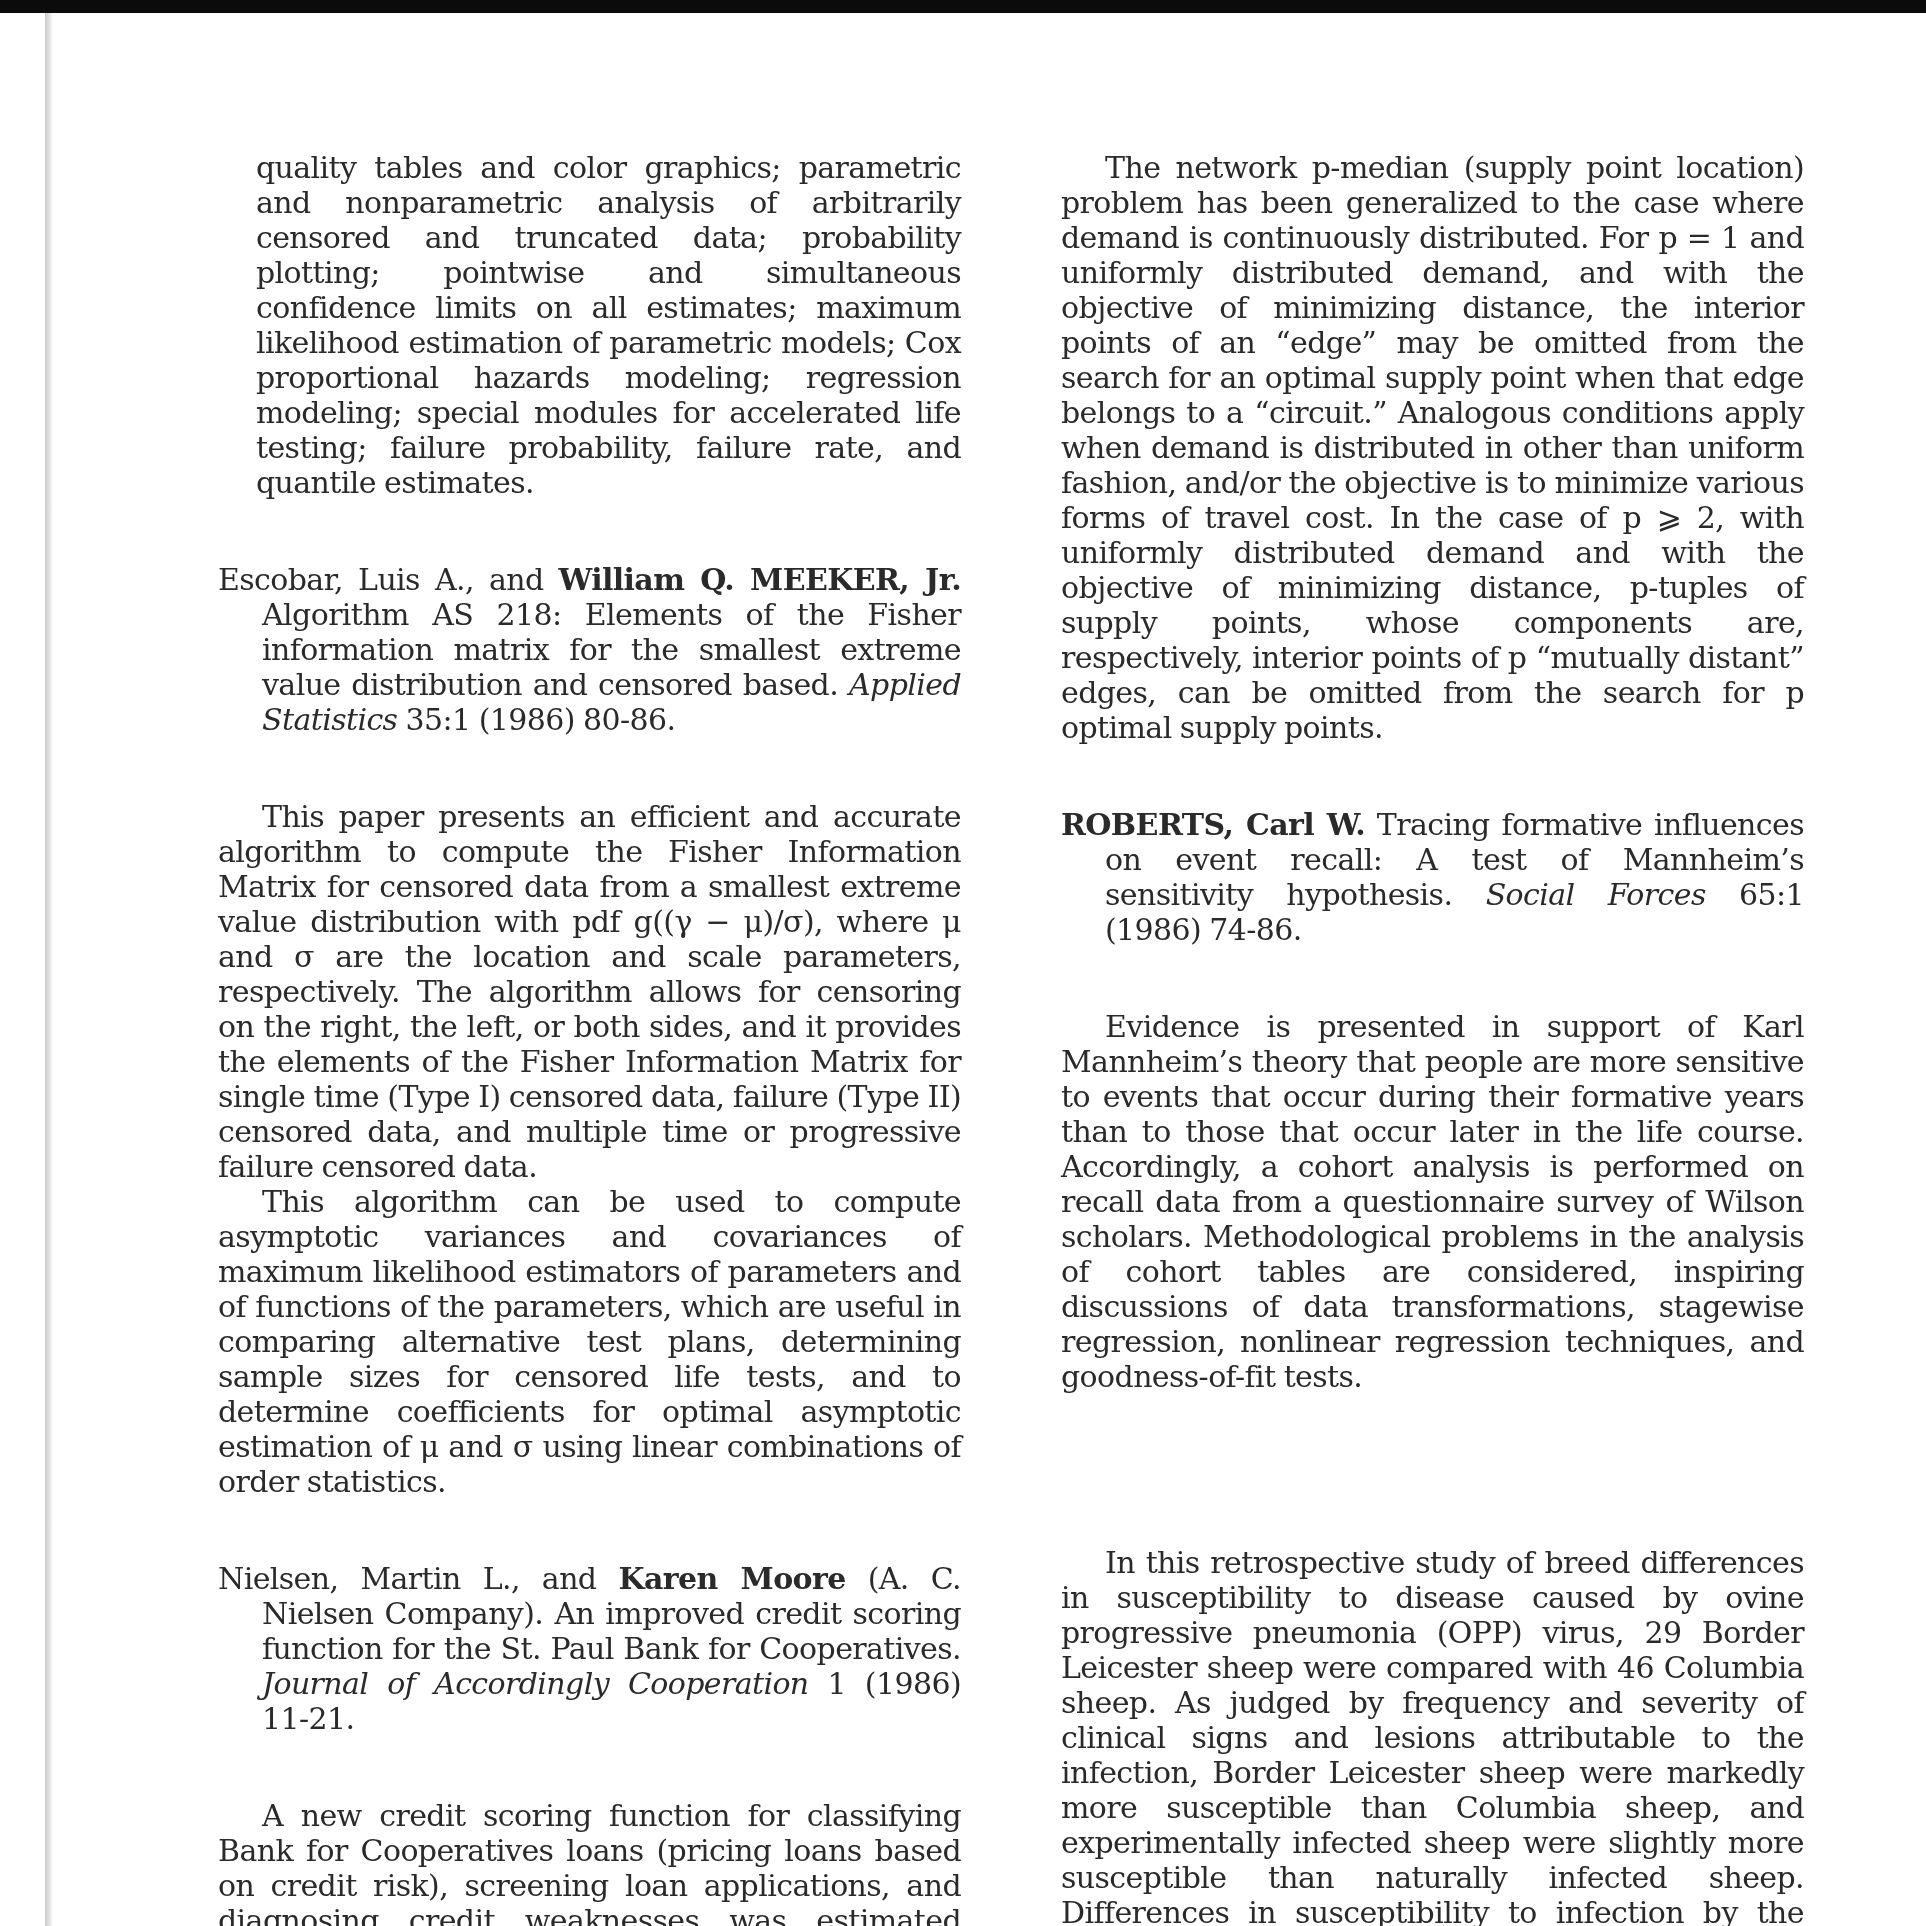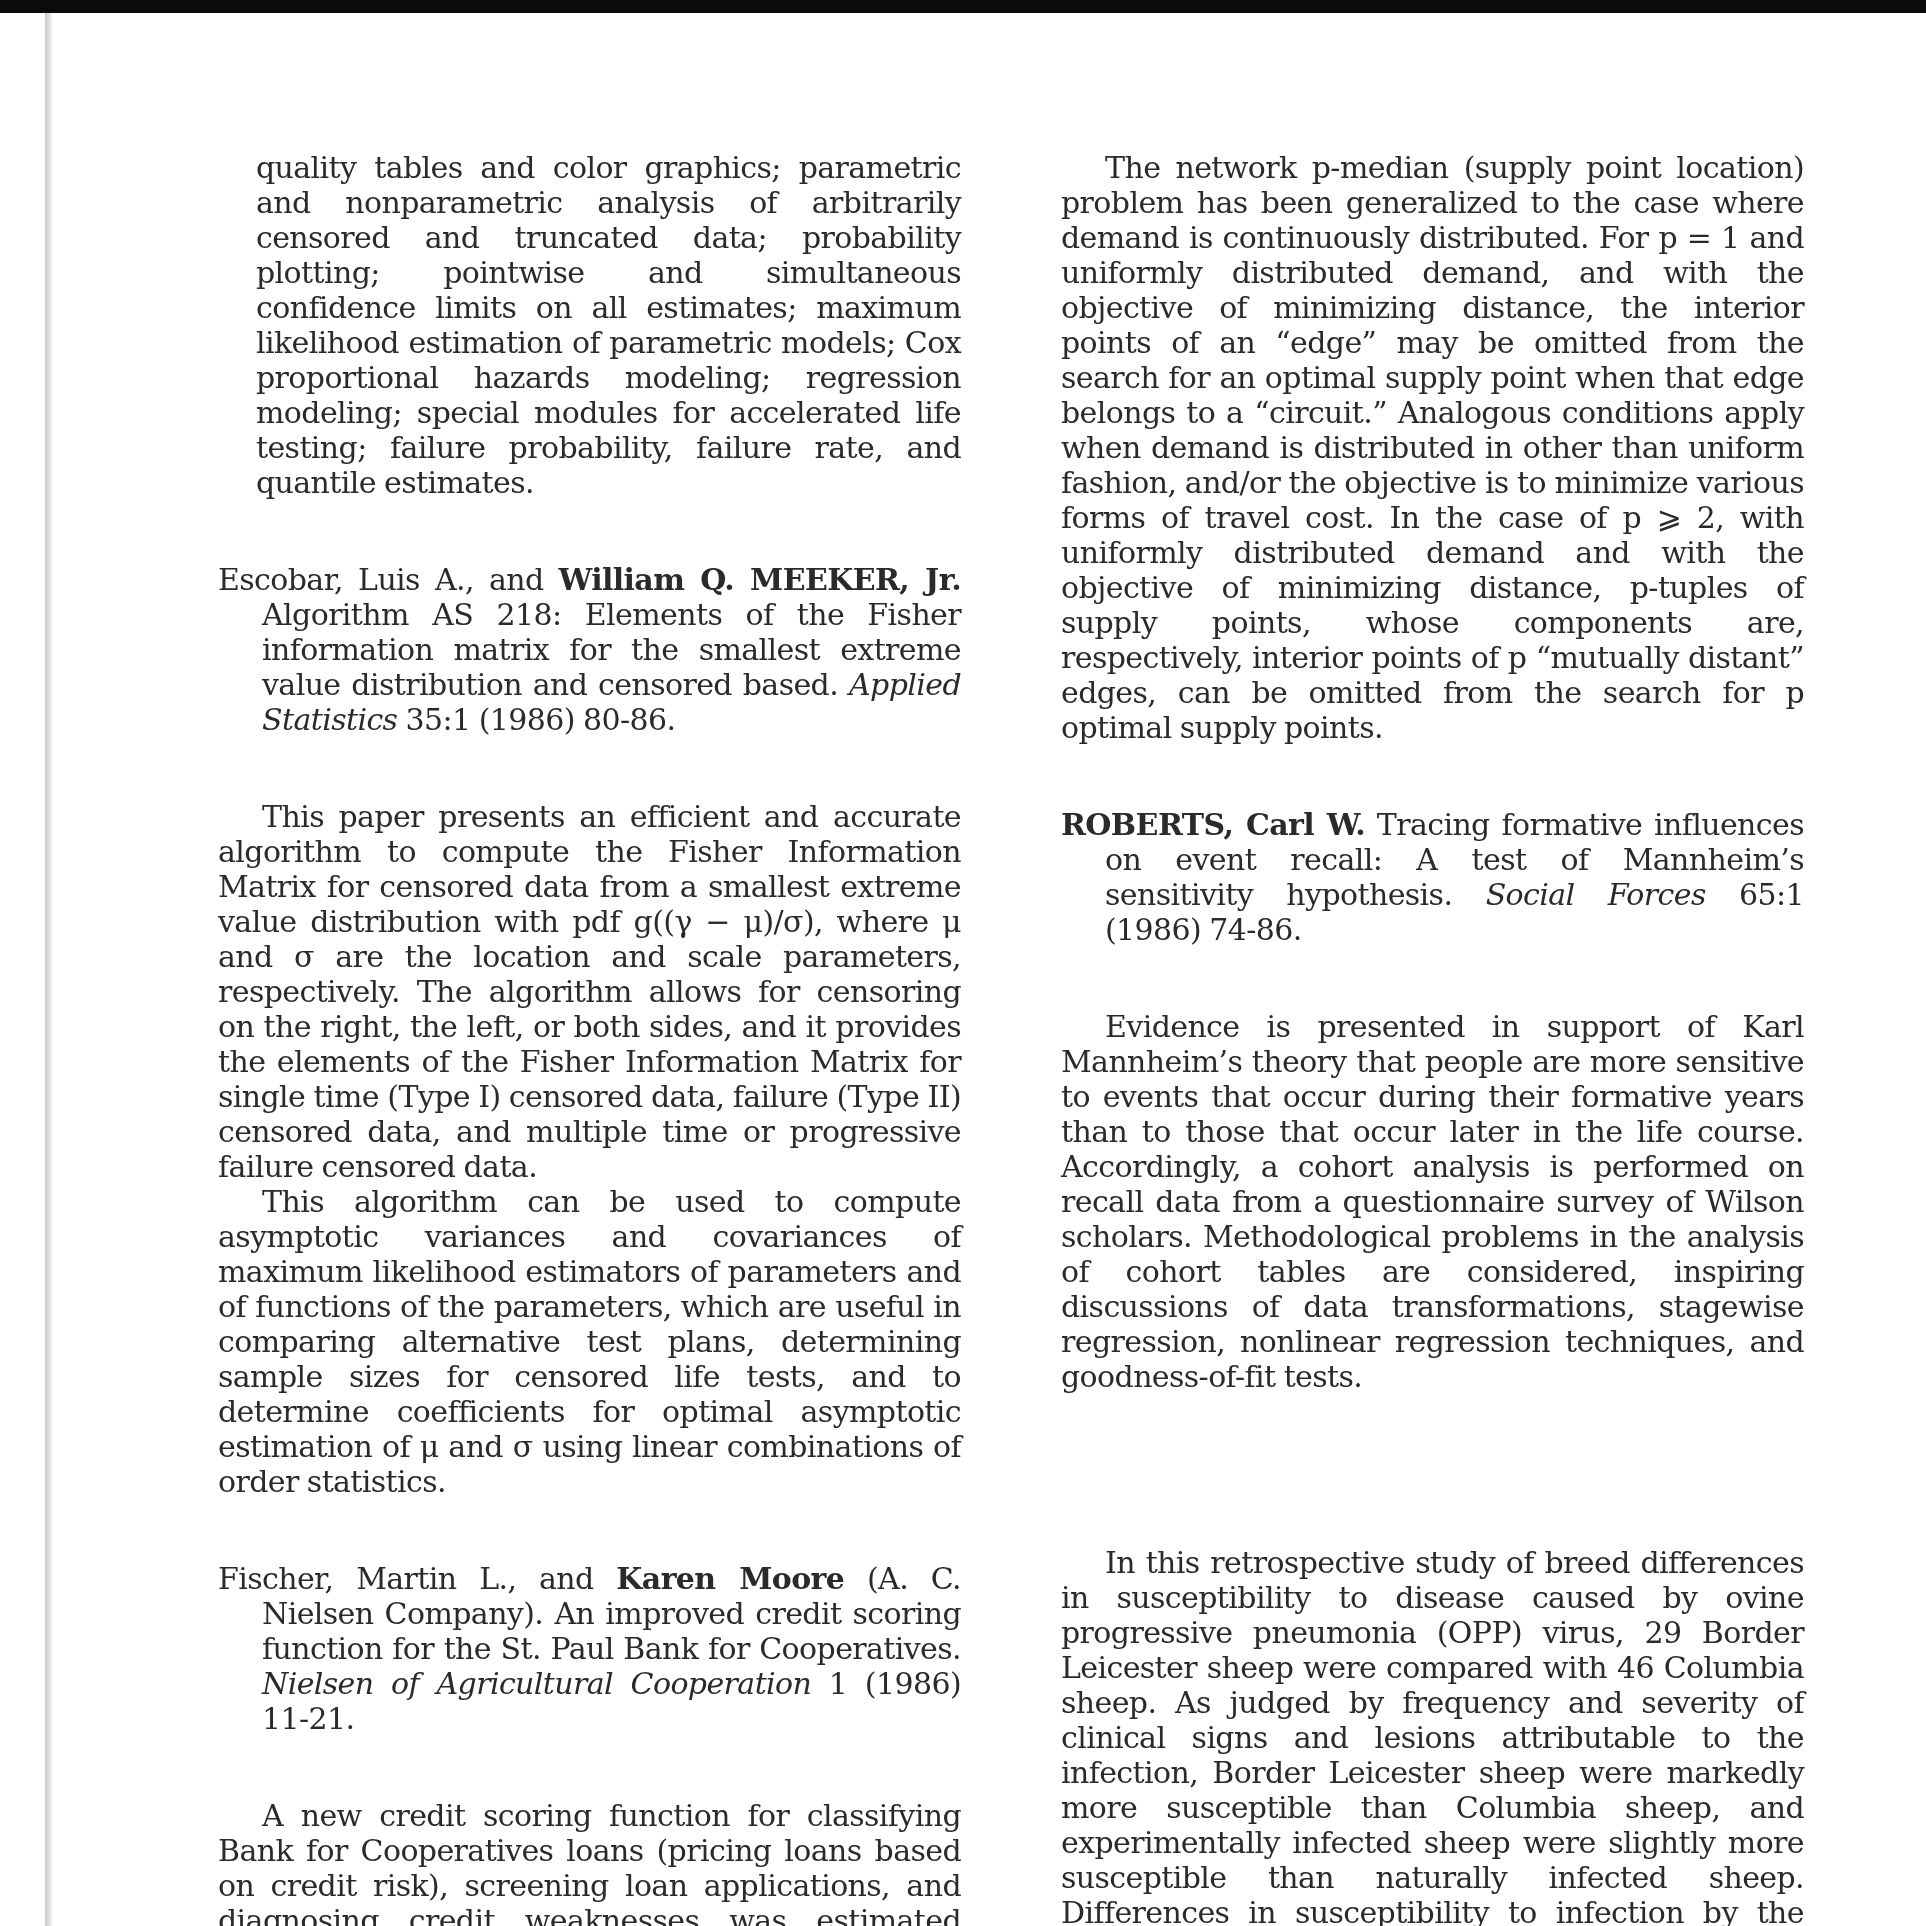--- a/index.html
+++ b/index.html
@@ -43,21 +43,21 @@
     <div class="gap-l"></div>
     <div class="entry">
       <span>Escobar, Luis A., and </span><b>William Q. MEEKER, Jr.</b><span> Algorithm AS 218: Elements of the Fisher information matrix for the smallest extreme value distribution and censored based. </span><i>Applied Statistics</i><span> 35:1 (1986) 80-86.</span>
     </div>
     <div class="gap-l"></div>
     <p class="para">This paper presents an efficient and accurate algorithm to compute the Fisher Information Matrix for censored data from a smallest extreme value distribution with pdf g((γ − μ)/σ), where μ and σ are the location and scale parameters, respectively. The algorithm allows for censoring on the right, the left, or both sides, and it provides the elements of the Fisher Information Matrix for single time (Type I) censored data, failure (Type II) censored data, and multiple time or progressive failure censored data.</p>
     <p class="para">This algorithm can be used to compute asymptotic variances and covariances of maximum likelihood estimators of parameters and of functions of the parameters, which are useful in comparing alternative test plans, determining sample sizes for censored life tests, and to determine coefficients for optimal asymptotic estimation of μ and σ using linear combinations of order statistics.</p>
 
     <div class="gap-l"></div>
     <div class="entry">
-      <span>Fischer, Martin L., and </span><b>Karen Moore</b><span> (A. C. Nielsen Company). An improved credit scoring function for the St. Paul Bank for Cooperatives. </span><i>Nielsen of Agricultural Cooperation</i><span> 1 (1986) 11-21.</span>
+      <span>Nielsen, Martin L., and </span><b>Karen Moore</b><span> (A. C. Nielsen Company). An improved credit scoring function for the St. Paul Bank for Cooperatives. </span><i>Journal of Accordingly Cooperation</i><span> 1 (1986) 11-21.</span>
     </div>
     <div class="gap-l"></div>
     <p class="para">A new credit scoring function for classifying Bank for Cooperatives loans (pricing loans based on credit risk), screening loan applications, and diagnosing credit weaknesses was estimated using stepwise logistic regression analysis. Both dichotomous and polychotomous versions were estimated and found to be more accurate than the old function used prior to 1986.</p>
 
   </div>
 
   <div class="column col-right">
     <p class="para">The network p-median (supply point location) problem has been generalized to the case where demand is continuously distributed. For p = 1 and uniformly distributed demand, and with the objective of minimizing distance, the interior points of an “edge” may be omitted from the search for an optimal supply point when that edge belongs to a “circuit.” Analogous conditions apply when demand is distributed in other than uniform fashion, and/or the objective is to minimize various forms of travel cost. In the case of p ⩾ 2, with uniformly distributed demand and with the objective of minimizing distance, p-tuples of supply points, whose components are, respectively, interior points of p “mutually distant” edges, can be omitted from the search for p optimal supply points.</p>
 
     <div class="gap-l"></div>

